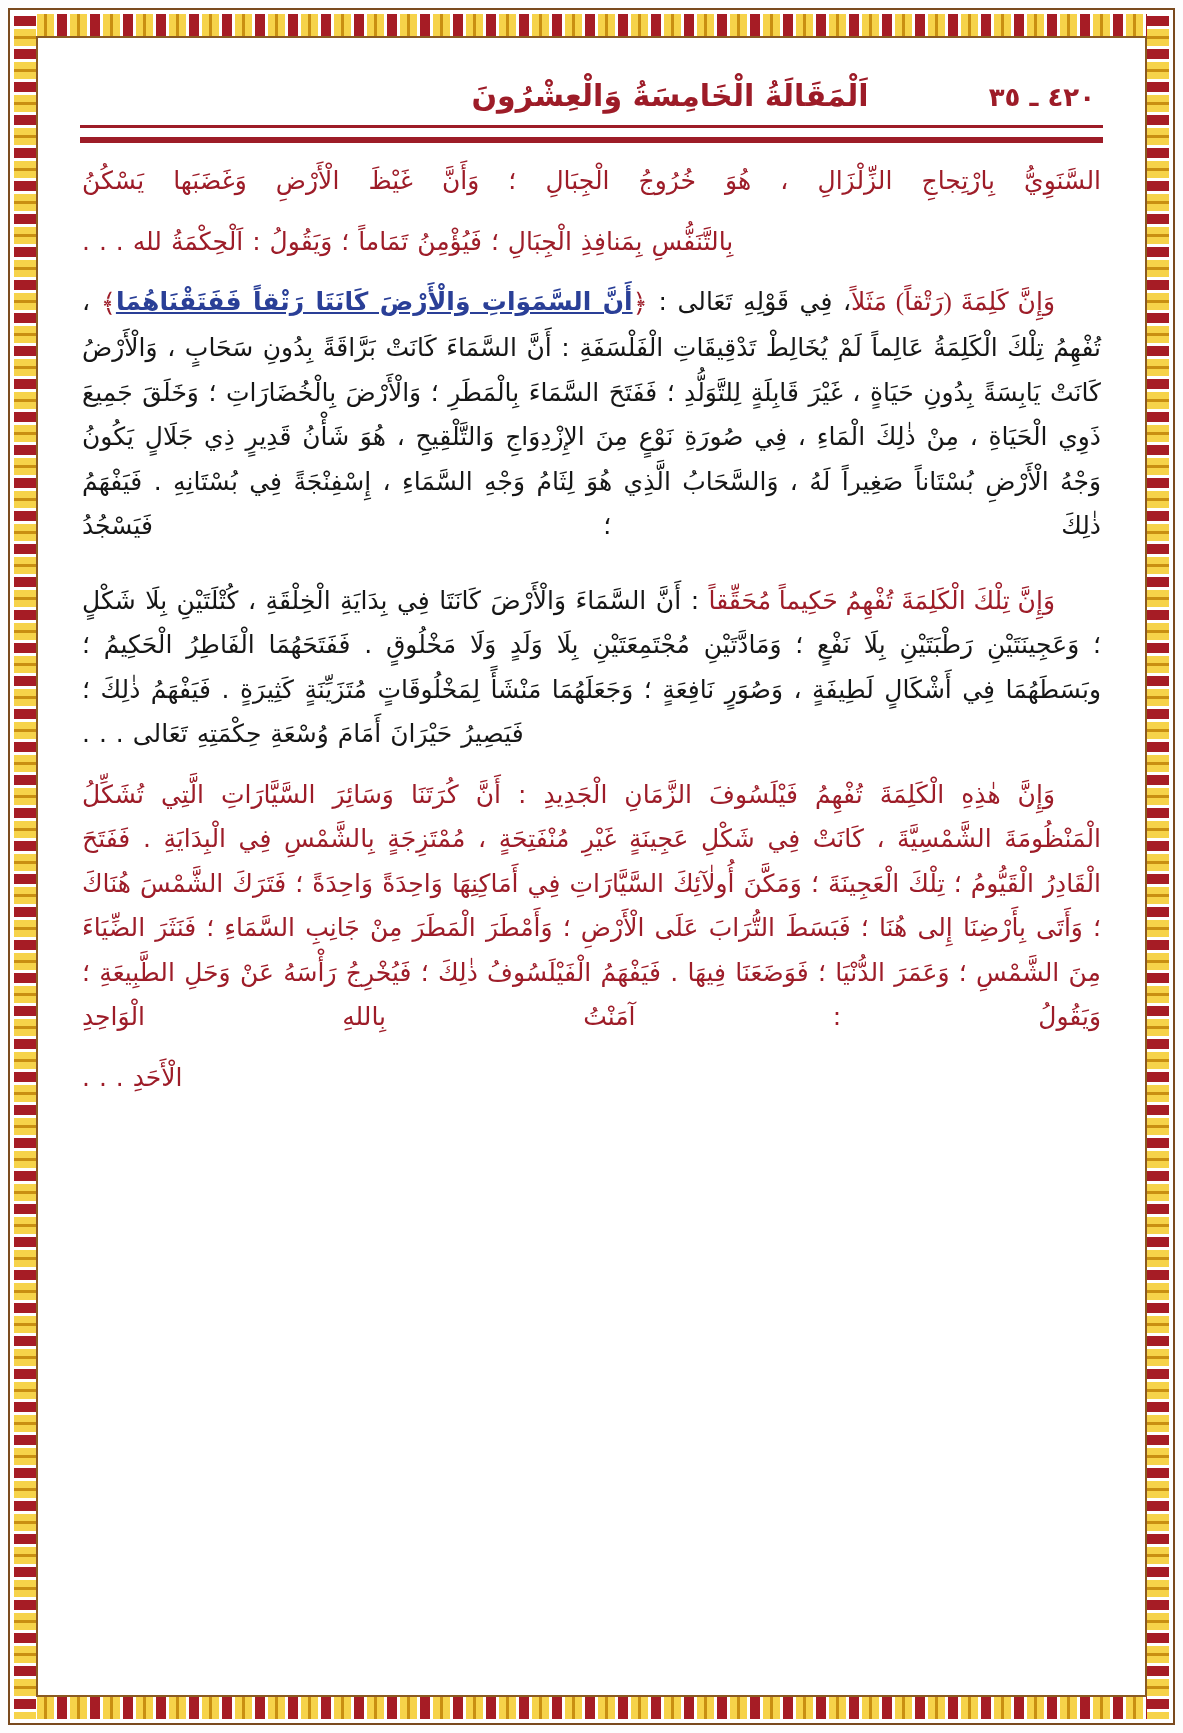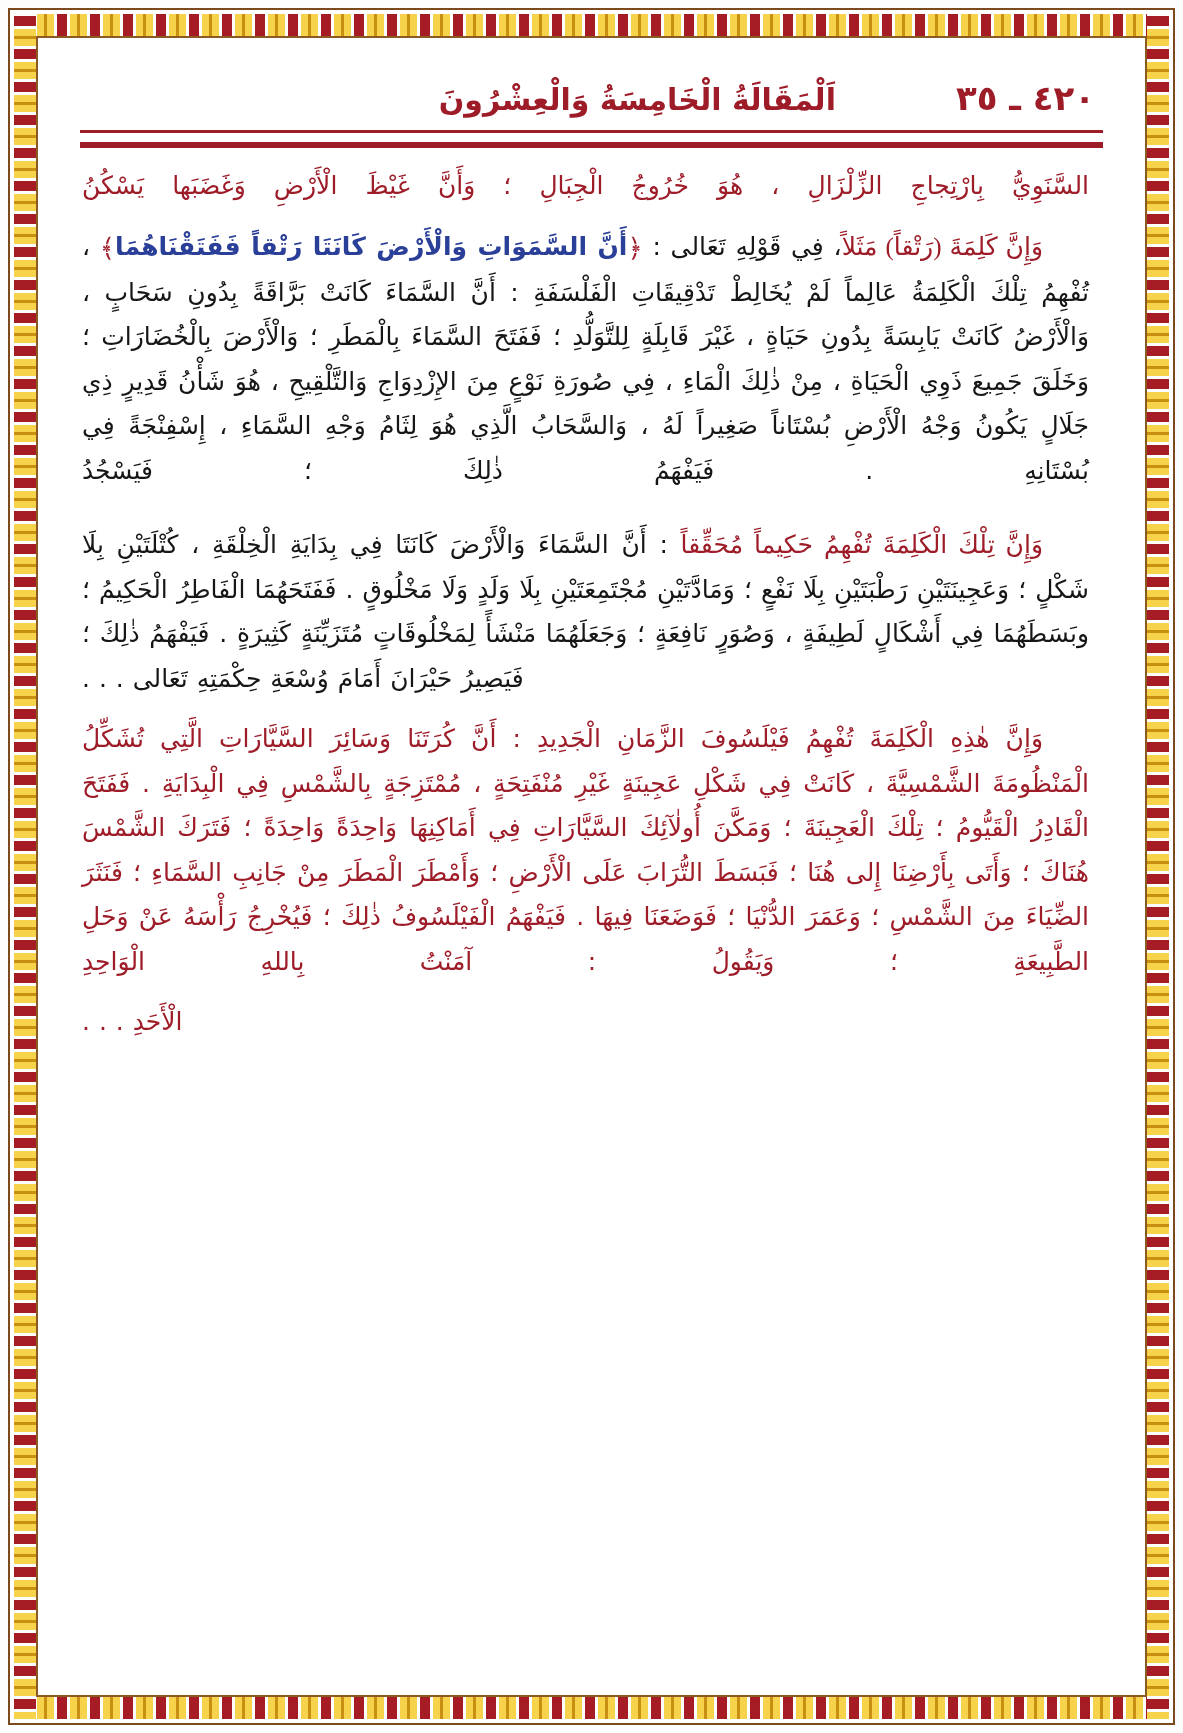--- a/index.html
+++ b/index.html
@@ -101,21 +101,21 @@
   .header {
     display: flex;
     align-items: baseline;
     justify-content: flex-start;
     gap: 120px;
     direction: rtl;
     padding: 14px 10px 2px 10px;
   }
   .page-num {
     color: #9d1c28;
-    font-size: 34px;
+    font-size: 26px;
     font-weight: bold;
     letter-spacing: 1px;
     white-space: nowrap;
   }
   .chapter-title {
     color: #9d1c28;
     font-size: 30px;
     font-weight: bold;
     white-space: nowrap;
   }
@@ -128,40 +128,41 @@
   }
 
   
   .body {
     direction: rtl;
     text-align: justify;
     text-align-last: justify;
     padding: 16px 4px 0 4px;
   }
   p.para {
-    margin: 0 12px 16px 0;
+    margin: 0 0 16px 0;
     font-size: 25px;
     line-height: 1.78;
     text-align: justify;
     text-align-last: justify;
     word-spacing: 1px;
   }
   p.para.indent { text-indent: 46px; }
   p.para.last-right { text-align-last: right; }
   p.para.last-left  { text-align-last: left; }
 
   .c-red   { color: #9d1c28; font-family: Liberation Serif, serif; }
   .c-black { color: #161616; }
 
   .para.red   { color: #9d1c28; }
   .para.black { color: #161616; }
 
   .quran {
     color: #2a3f97;
     font-weight: bold;
+    text-decoration: underline;
   }
   .aya {
     color: #9d1c28;
     font-size: 26px;
     vertical-align: -2px;
   }
   .spacer { display: block; height: 14px; }
 </style>
 </head>
 <body>
@@ -178,20 +179,23 @@
       <span class="page-num">٤٢٠ ـ ٣٥</span>
       <span class="chapter-title">اَلْمَقَالَةُ الْخَامِسَةُ وَالْعِشْرُونَ</span>
     </div>
     <div class="rule"></div>
 
     <div class="body">
 
       <p class="para red">
         <span>السَّنَوِيُّ بِارْتِجاجِ الزِّلْزَالِ ، هُوَ خُرُوجُ الْجِبَالِ ؛ وَأَنَّ غَيْظَ الْأَرْضِ وَغَضَبَها يَسْكُنُ</span>
       </p>
+      <p class="para red last-left">
+        <span>بِالتَّنَفُّسِ بِمَنافِذِ الْجِبَالِ ؛ فَيُؤْمِنُ تَمَاماً ؛ وَيَقُولُ : اَلْحِكْمَةُ لله . . .</span>
+      </p>
 
       <p class="para black indent">
         <span class="c-red">وَإِنَّ كَلِمَةَ (رَتْقاً) مَثَلاً</span><span class="c-black">، فِي قَوْلِهِ تَعَالى : </span><span class="aya">﴿</span><span class="quran">أَنَّ السَّمَوَاتِ وَالْأَرْضَ كَانَتَا رَتْقاً فَفَتَقْنَاهُمَا</span><span class="aya">﴾</span><span class="c-black"> ، تُفْهِمُ تِلْكَ الْكَلِمَةُ عَالِماً لَمْ يُخَالِطْ تَدْقِيقَاتِ الْفَلْسَفَةِ : أَنَّ السَّمَاءَ كَانَتْ بَرَّاقَةً بِدُونِ سَحَابٍ ، وَالْأَرْضُ كَانَتْ يَابِسَةً بِدُونِ حَيَاةٍ ، غَيْرَ قَابِلَةٍ لِلتَّوَلُّدِ ؛ فَفَتَحَ السَّمَاءَ بِالْمَطَرِ ؛ وَالْأَرْضَ بِالْخُضَارَاتِ ؛ وَخَلَقَ جَمِيعَ ذَوِي الْحَيَاةِ ، مِنْ ذٰلِكَ الْمَاءِ ، فِي صُورَةِ نَوْعٍ مِنَ الإِزْدِوَاجِ وَالتَّلْقِيحِ ، هُوَ شَأْنُ قَدِيرٍ ذِي جَلَالٍ يَكُونُ وَجْهُ الْأَرْضِ بُسْتَاناً صَغِيراً لَهُ ، وَالسَّحَابُ الَّذِي هُوَ لِثَامُ وَجْهِ السَّمَاءِ ، إِسْفِنْجَةً فِي بُسْتَانِهِ . فَيَفْهَمُ ذٰلِكَ ؛ فَيَسْجُدُ</span>
       </p>
 
       <span class="spacer"></span>
 
       <p class="para black indent last-left">
         <span class="c-red">وَإِنَّ تِلْكَ الْكَلِمَةَ تُفْهِمُ حَكِيماً مُحَقِّقاً</span><span class="c-black"> : أَنَّ السَّمَاءَ وَالْأَرْضَ كَانَتَا فِي بِدَايَةِ الْخِلْقَةِ ، كُتْلَتَيْنِ بِلَا شَكْلٍ ؛ وَعَجِينَتَيْنِ رَطْبَتَيْنِ بِلَا نَفْعٍ ؛ وَمَادَّتَيْنِ مُجْتَمِعَتَيْنِ بِلَا وَلَدٍ وَلَا مَخْلُوقٍ . فَفَتَحَهُمَا الْفَاطِرُ الْحَكِيمُ ؛ وبَسَطَهُمَا فِي أَشْكَالٍ لَطِيفَةٍ ، وَصُوَرٍ نَافِعَةٍ ؛ وَجَعَلَهُمَا مَنْشَأً لِمَخْلُوقَاتٍ مُتَزَيِّنَةٍ كَثِيرَةٍ . فَيَفْهَمُ ذٰلِكَ ؛ فَيَصِيرُ حَيْرَانَ أَمَامَ وُسْعَةِ حِكْمَتِهِ تَعَالى . . .</span>
       </p>

